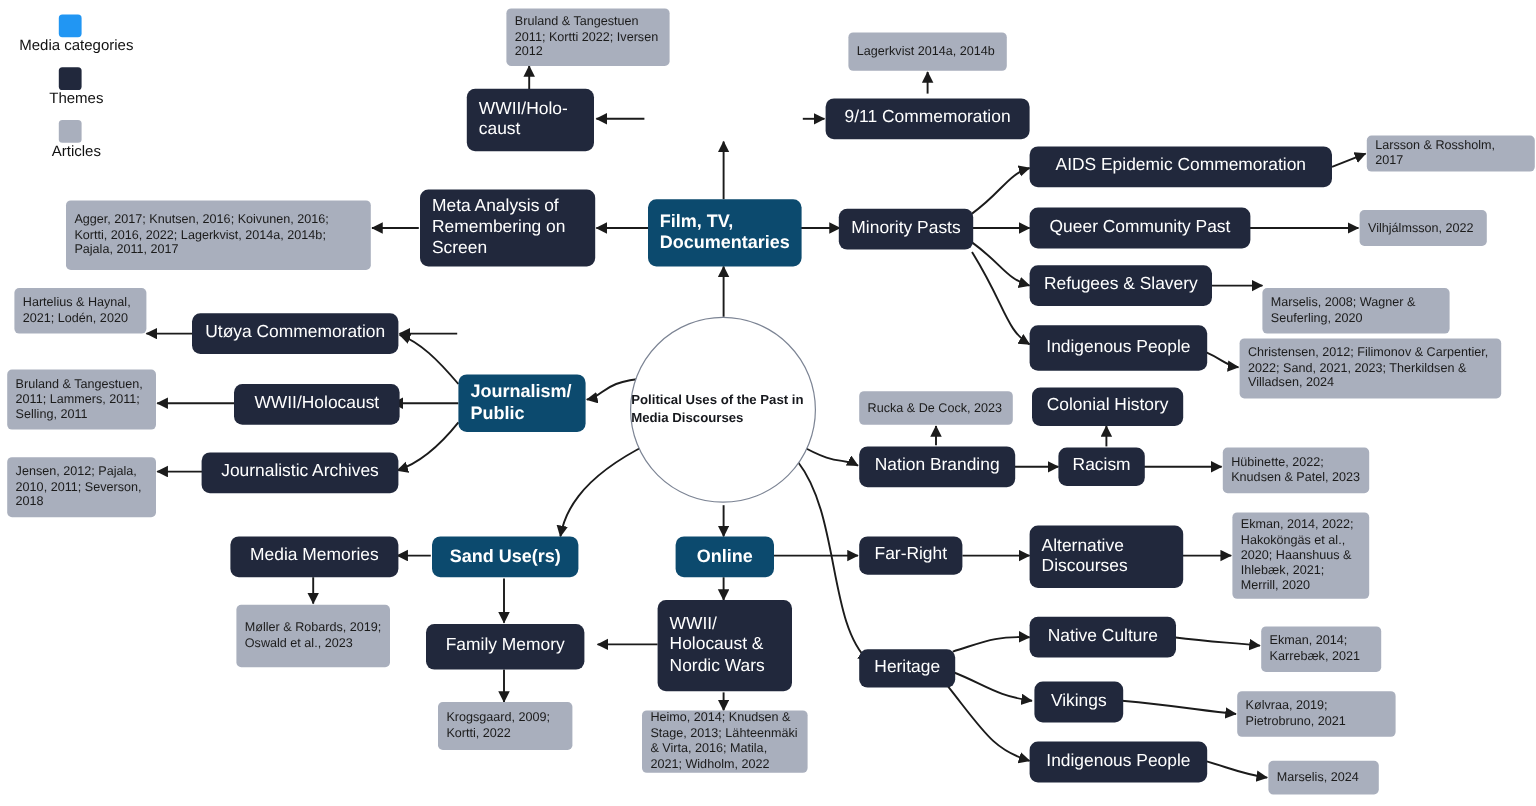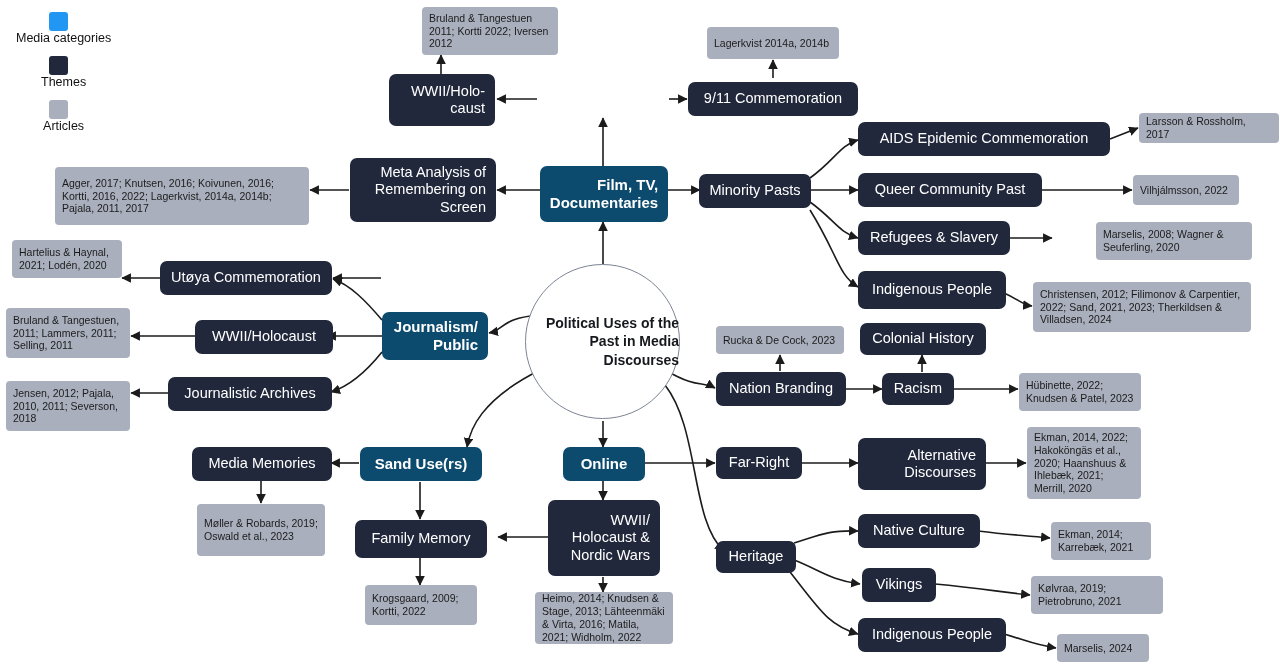--- a/index.html
+++ b/index.html
@@ -5,37 +5,37 @@
   html,body{margin:0;padding:0;}
   body{
     width:1280px;height:672px;
     background:#ffffff;
     font-family:"Liberation Sans", sans-serif;
     overflow:hidden;
     position:relative;
   }
   #canvas{position:absolute;left:0;top:0;width:1280px;height:672px;}
   svg.lines{position:absolute;left:0;top:0;width:1280px;height:672px;pointer-events:none;}
-  .node{position:absolute;box-sizing:border-box;display:flex;align-items:center;justify-content:center;text-align:right;}
+  .node{position:absolute;box-sizing:border-box;display:flex;align-items:center;justify-content:center;text-align:left;}
   .theme{
     background:#21283c;color:#ffffff;border-radius:7px;
     font-size:14.5px;line-height:1.18;padding:7px 10px;font-weight:400;
   }
   .media{
     background:#0c4a6e;color:#ffffff;border-radius:7px;
     font-size:15px;line-height:1.18;padding:7px 10px;font-weight:700;
   }
   .article{
     background:#a9afbd;color:#1b1b1b;border-radius:4px;
     font-size:10.5px;line-height:1.22;padding:5px 7px;text-align:left;
     justify-content:flex-start;
   }
   .center{
     background:#ffffff;border:1.4px solid #7c8494;border-radius:50%;
-    color:#16181d;font-size:14px;line-height:1.3;font-weight:700;
+    color:#16181d;font-size:11px;line-height:1.3;font-weight:700;
     width:155px;height:155px;
   }
   .legend{position:absolute;left:16px;top:12px;font-size:12.5px;color:#111;}
   .legend .row{display:flex;align-items:center;margin-bottom:11px;flex-direction:column;}
   .legend .sw{width:19px;height:19px;border-radius:3px;margin-right:11px;}
   .sw-media{background:#2196f3;}
   .sw-theme{background:#21283c;}
   .sw-article{background:#a9afbd;}
 </style>
 </head>
@@ -159,21 +159,21 @@
   <div class="node theme" style="left:716px;top:541px;width:80px;height:32px;">Heritage</div>
   <div class="node theme" style="left:858px;top:514px;width:122px;height:34px;">Native Culture</div>
   <div class="node theme" style="left:862px;top:568px;width:74px;height:34px;">Vikings</div>
   <div class="node theme" style="left:858px;top:618px;width:148px;height:34px;">Indigenous People</div>
 
   <div class="node article" style="left:374px;top:7px;width:136px;height:48px;margin-left:48px;">Bruland &amp; Tangestuen 2011; Kortti 2022; Iversen 2012</div>
   <div class="node article" style="left:707px;top:27px;width:132px;height:32px;">Lagerkvist 2014a, 2014b</div>
   <div class="node article" style="left:55px;top:167px;width:254px;height:58px;">Agger, 2017; Knutsen, 2016; Koivunen, 2016; Kortti, 2016, 2022; Lagerkvist, 2014a, 2014b; Pajala, 2011, 2017</div>
   <div class="node article" style="left:1139px;top:113px;width:140px;height:30px;">Larsson &amp; Rossholm, 2017</div>
   <div class="node article" style="left:1133px;top:175px;width:106px;height:30px;">Vilhjálmsson, 2022</div>
-  <div class="node article" style="left:1052px;top:222px;width:156px;height:38px;margin-left:44px;">Marselis, 2008; Wagner &amp; Seuferling, 2020</div>
+  <div class="node article" style="left:1052px;top:240px;width:156px;height:38px;">Marselis, 2008; Wagner &amp; Seuferling, 2020</div>
   <div class="node article" style="left:1033px;top:282px;width:218px;height:50px;">Christensen, 2012; Filimonov &amp; Carpentier, 2022; Sand, 2021, 2023; Therkildsen &amp; Villadsen, 2024</div>
   <div class="node article" style="left:12px;top:240px;width:110px;height:38px;">Hartelius &amp; Haynal, 2021; Lodén, 2020</div>
   <div class="node article" style="left:6px;top:308px;width:124px;height:50px;">Bruland &amp; Tangestuen, 2011; Lammers, 2011; Selling, 2011</div>
   <div class="node article" style="left:6px;top:381px;width:124px;height:50px;">Jensen, 2012; Pajala, 2010, 2011; Severson, 2018</div>
   <div class="node article" style="left:197px;top:504px;width:128px;height:52px;">Møller &amp; Robards, 2019; Oswald et al., 2023</div>
   <div class="node article" style="left:365px;top:585px;width:112px;height:40px;">Krogsgaard, 2009; Kortti, 2022</div>
   <div class="node article" style="left:535px;top:592px;width:138px;height:52px;">Heimo, 2014; Knudsen &amp; Stage, 2013; Lähteenmäki &amp; Virta, 2016; Matila, 2021; Widholm, 2022</div>
   <div class="node article" style="left:716px;top:326px;width:128px;height:28px;">Rucka &amp; De Cock, 2023</div>
   <div class="node article" style="left:1019px;top:373px;width:122px;height:38px;">Hübinette, 2022; Knudsen &amp; Patel, 2023</div>
   <div class="node article" style="left:1027px;top:427px;width:114px;height:72px;">Ekman, 2014, 2022; Hakoköngäs et al., 2020; Haanshuus &amp; Ihlebæk, 2021; Merrill, 2020</div>

